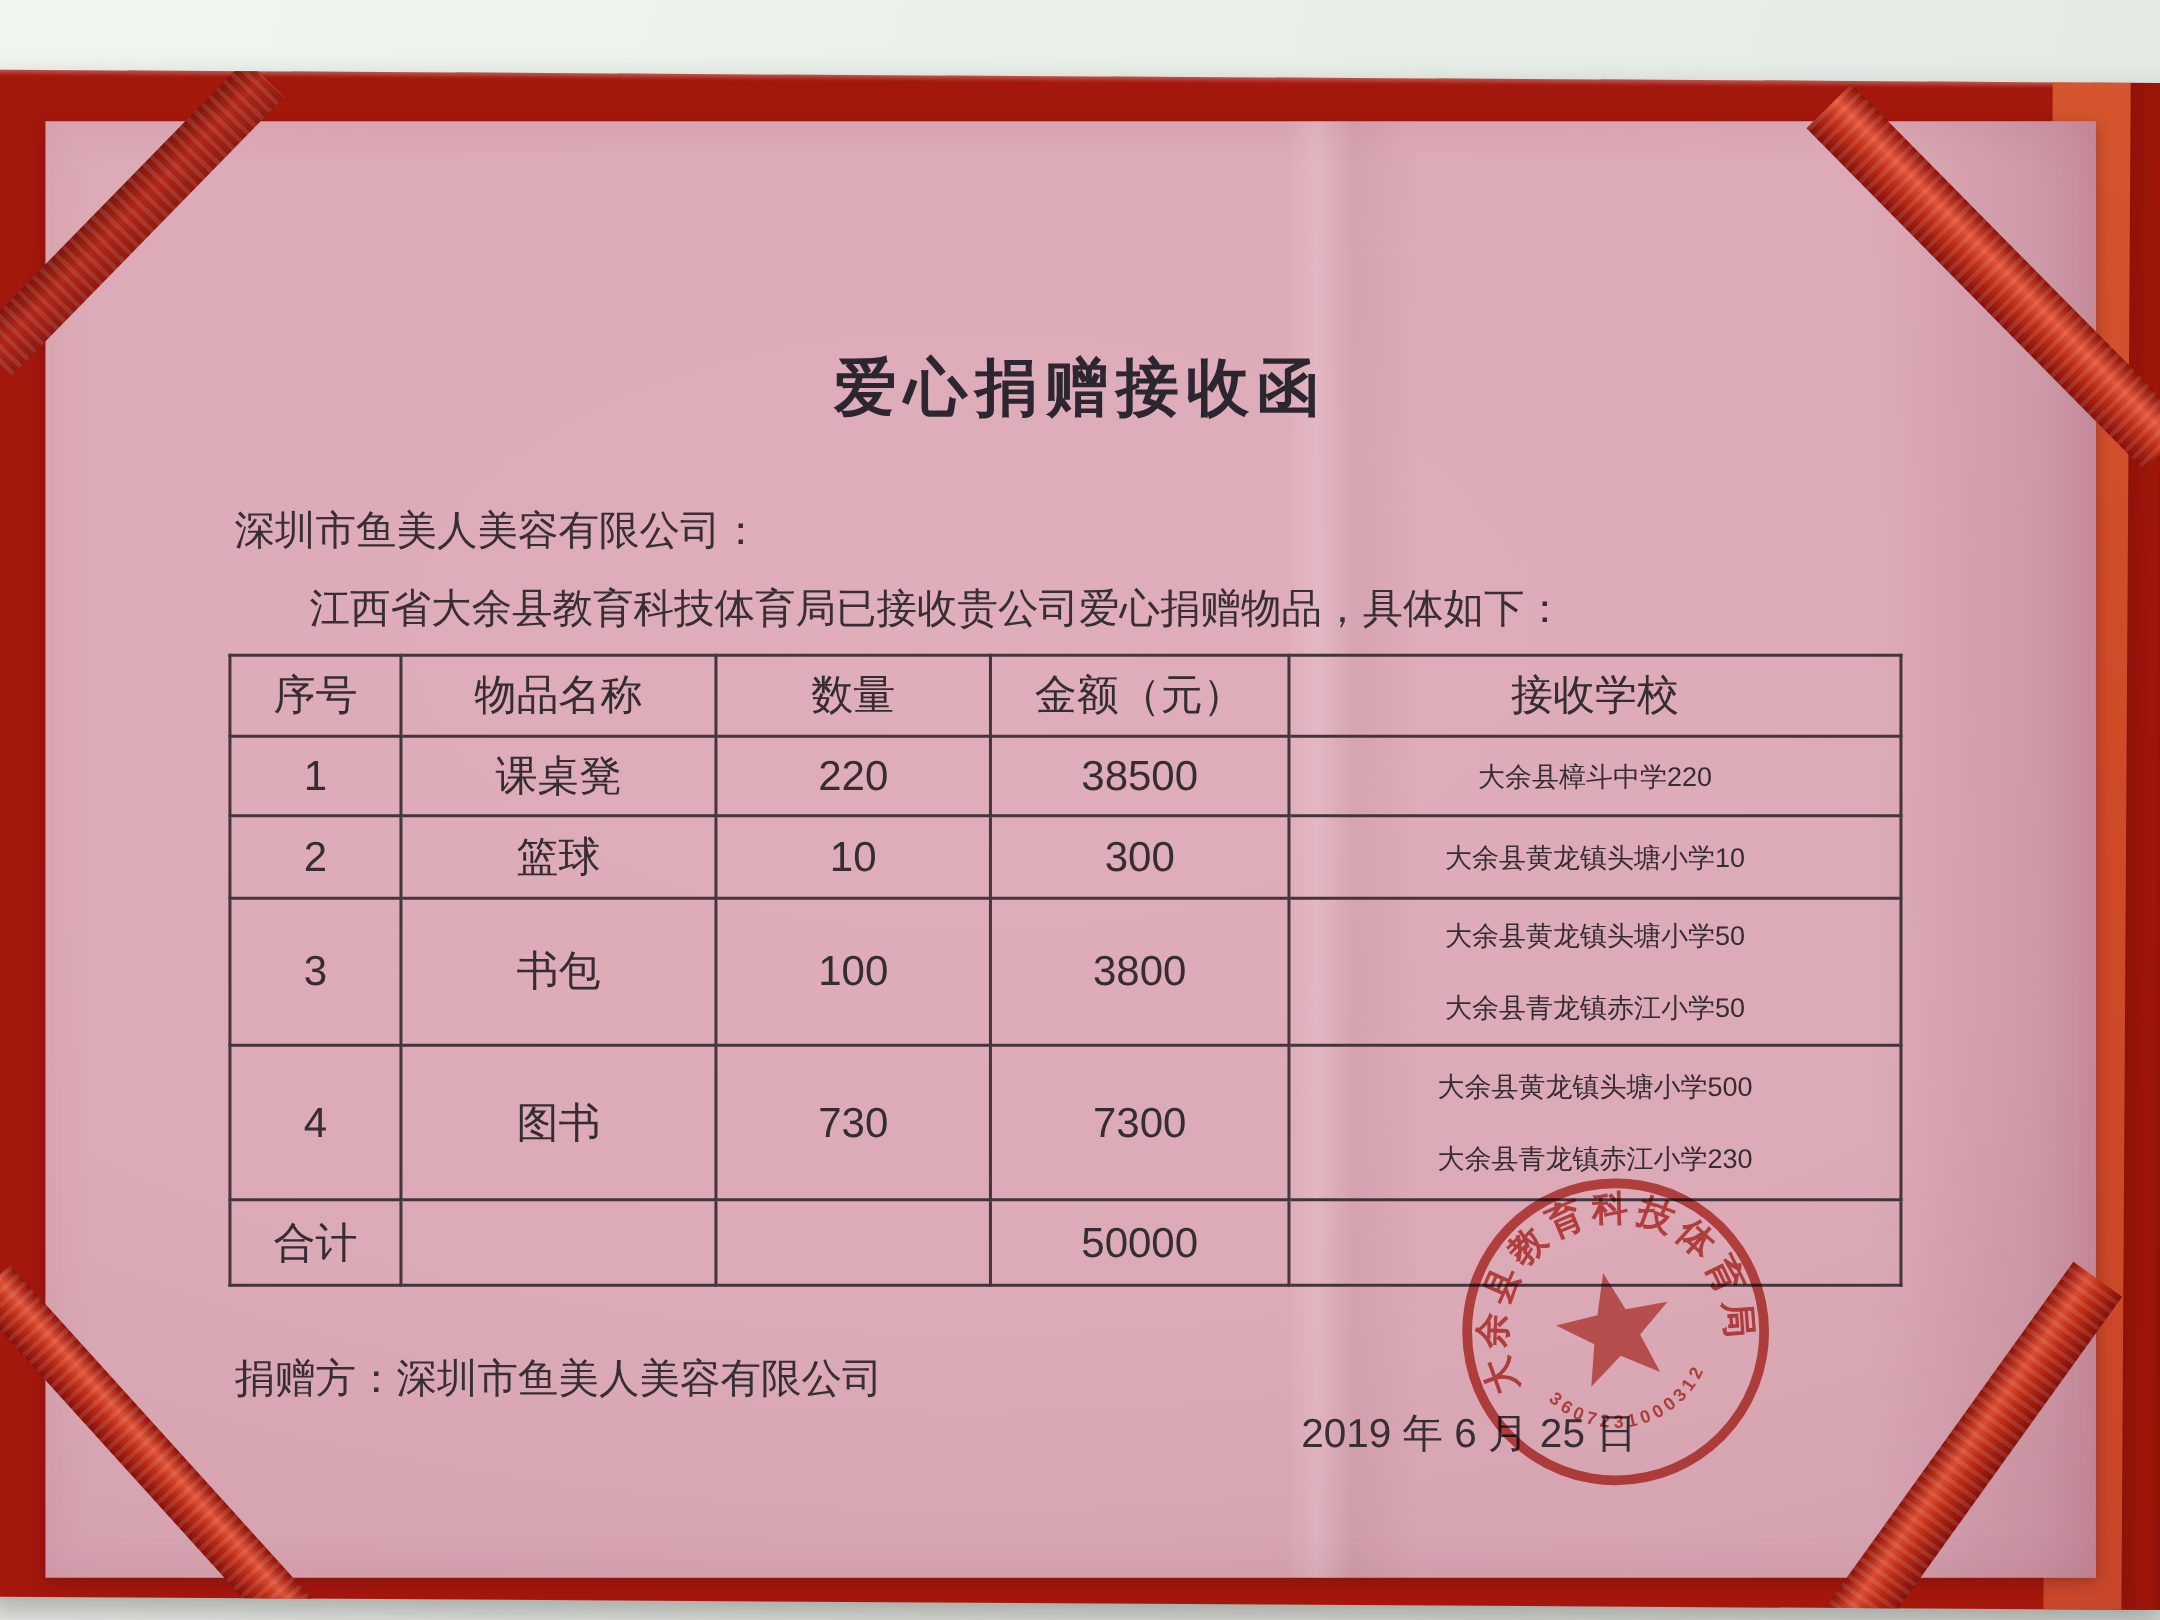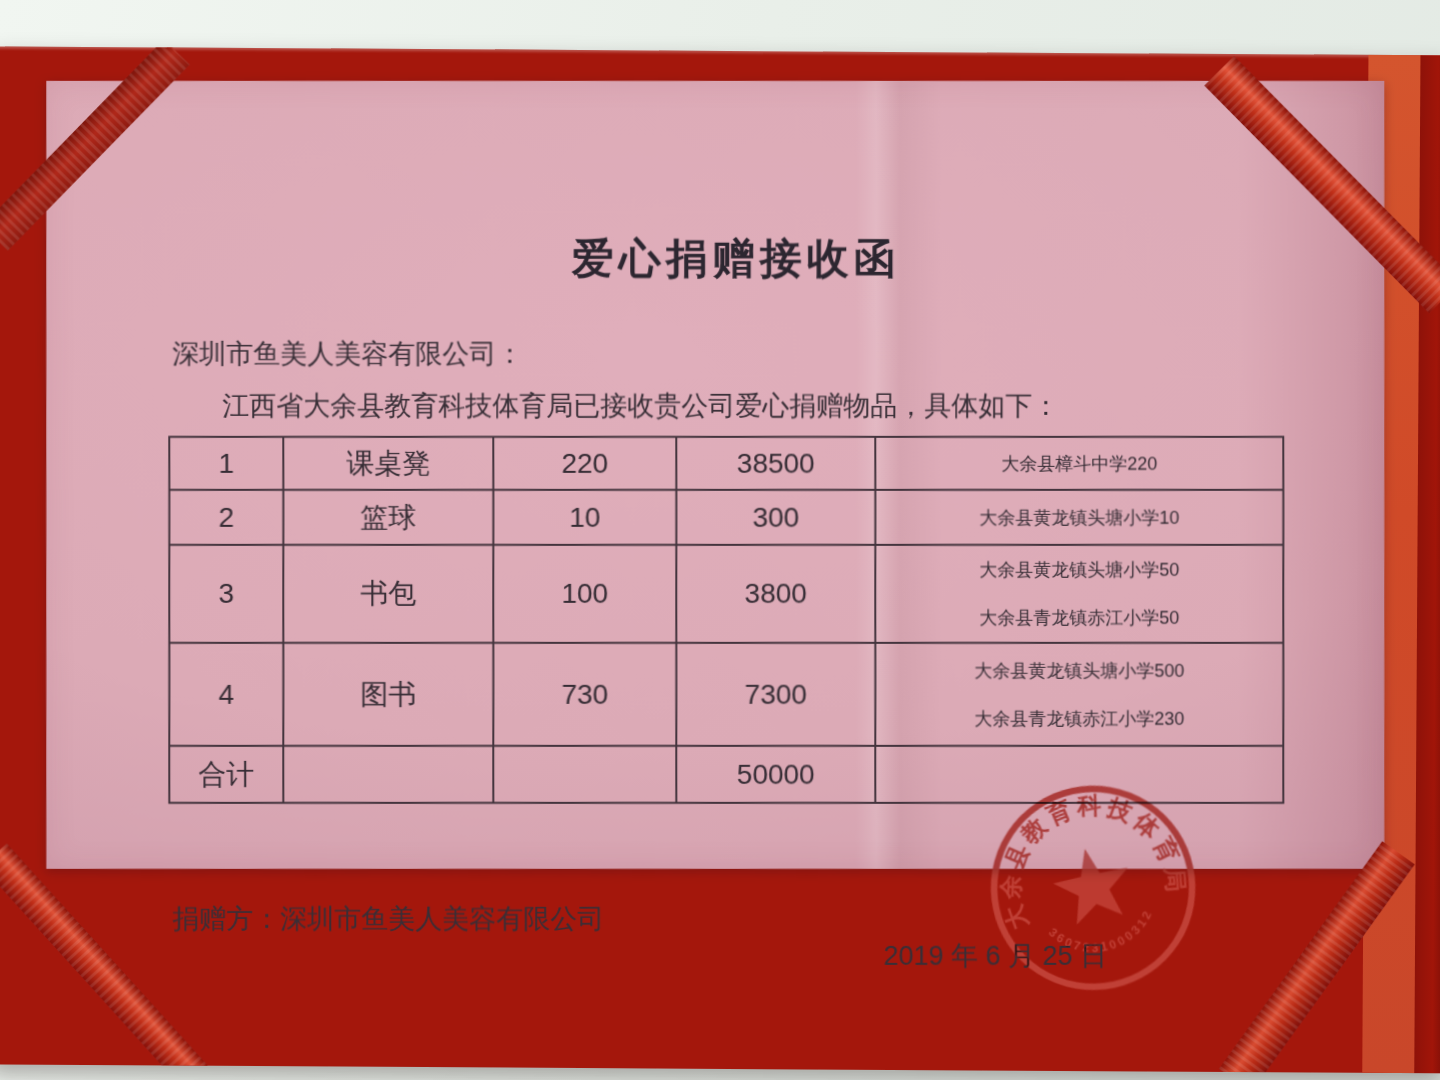--- a/index.html
+++ b/index.html
@@ -20,27 +20,28 @@
   .lining{
     position:absolute;left:1374px;top:0;width:54px;height:100%;
     background:linear-gradient(180deg,#d4552e 0%,#d04a28 45%,#c9472a 100%);
   }
   .edge-dark{
     position:absolute;left:1426px;top:0;width:30px;height:100%;
     background:linear-gradient(90deg,#8e1209,#a11509 60%,#7d0f07);
   }
   
   .paper{
-    position:absolute;left:52px;top:30px;width:1338px;height:788px;
+    position:absolute;left:36px;top:30px;width:1338px;height:971px;
     transform:rotate(-0.35deg);transform-origin:50% 0;
     background:
       linear-gradient(90deg, rgba(0,0,0,0) 60.5%, rgba(255,255,255,.14) 62%, rgba(80,30,40,.06) 63.8%, rgba(0,0,0,0) 67%),
       linear-gradient(90deg, rgba(0,0,0,0) 89%, rgba(160,90,110,.22) 97%, rgba(150,80,100,.3) 100%),
       radial-gradient(120% 90% at 45% 35%, #e0aebb 0%, #dcaab6 55%, #d3a0ae 85%, #cc97a6 100%);
     box-shadow:0 3px 10px rgba(70,15,25,.35), inset 0 0 30px rgba(150,60,85,.12);
+    padding-left:29px;
   }
   
   .ribbon{position:absolute;}
   .ribbon::after{
     content:"";position:absolute;inset:0;
     background:repeating-linear-gradient(90deg, rgba(255,255,255,.10) 0 3px, rgba(0,0,0,0) 3px 7px);
   }
   .ribbon-tl{
     left:-38px;top:80px;width:260px;height:36px;transform:rotate(-46deg);
     background:linear-gradient(to bottom,#7e150c,#b0281a 45%,#8e1a10);
@@ -102,20 +103,27 @@
 
     <table class="donation">
       <colgroup>
         <col style="width:114px">
           <col style="width:210px">
           <col style="width:183px">
           <col style="width:199px">
           <col style="width:408px">
       </colgroup>
       <tbody>
+          <tr style="height:54px">
+        <th>序号</th>
+        <th>物品名称</th>
+        <th>数量</th>
+        <th>金额（元）</th>
+        <th>接收学校</th>
+      </tr>
       <tr style="height:53px">
         <td>1</td>
         <td>课桌凳</td>
         <td>220</td>
         <td>38500</td>
         <td class="school-cell">大余县樟斗中学220</td>
       </tr>
       <tr style="height:55px">
         <td>2</td>
         <td>篮球</td>

